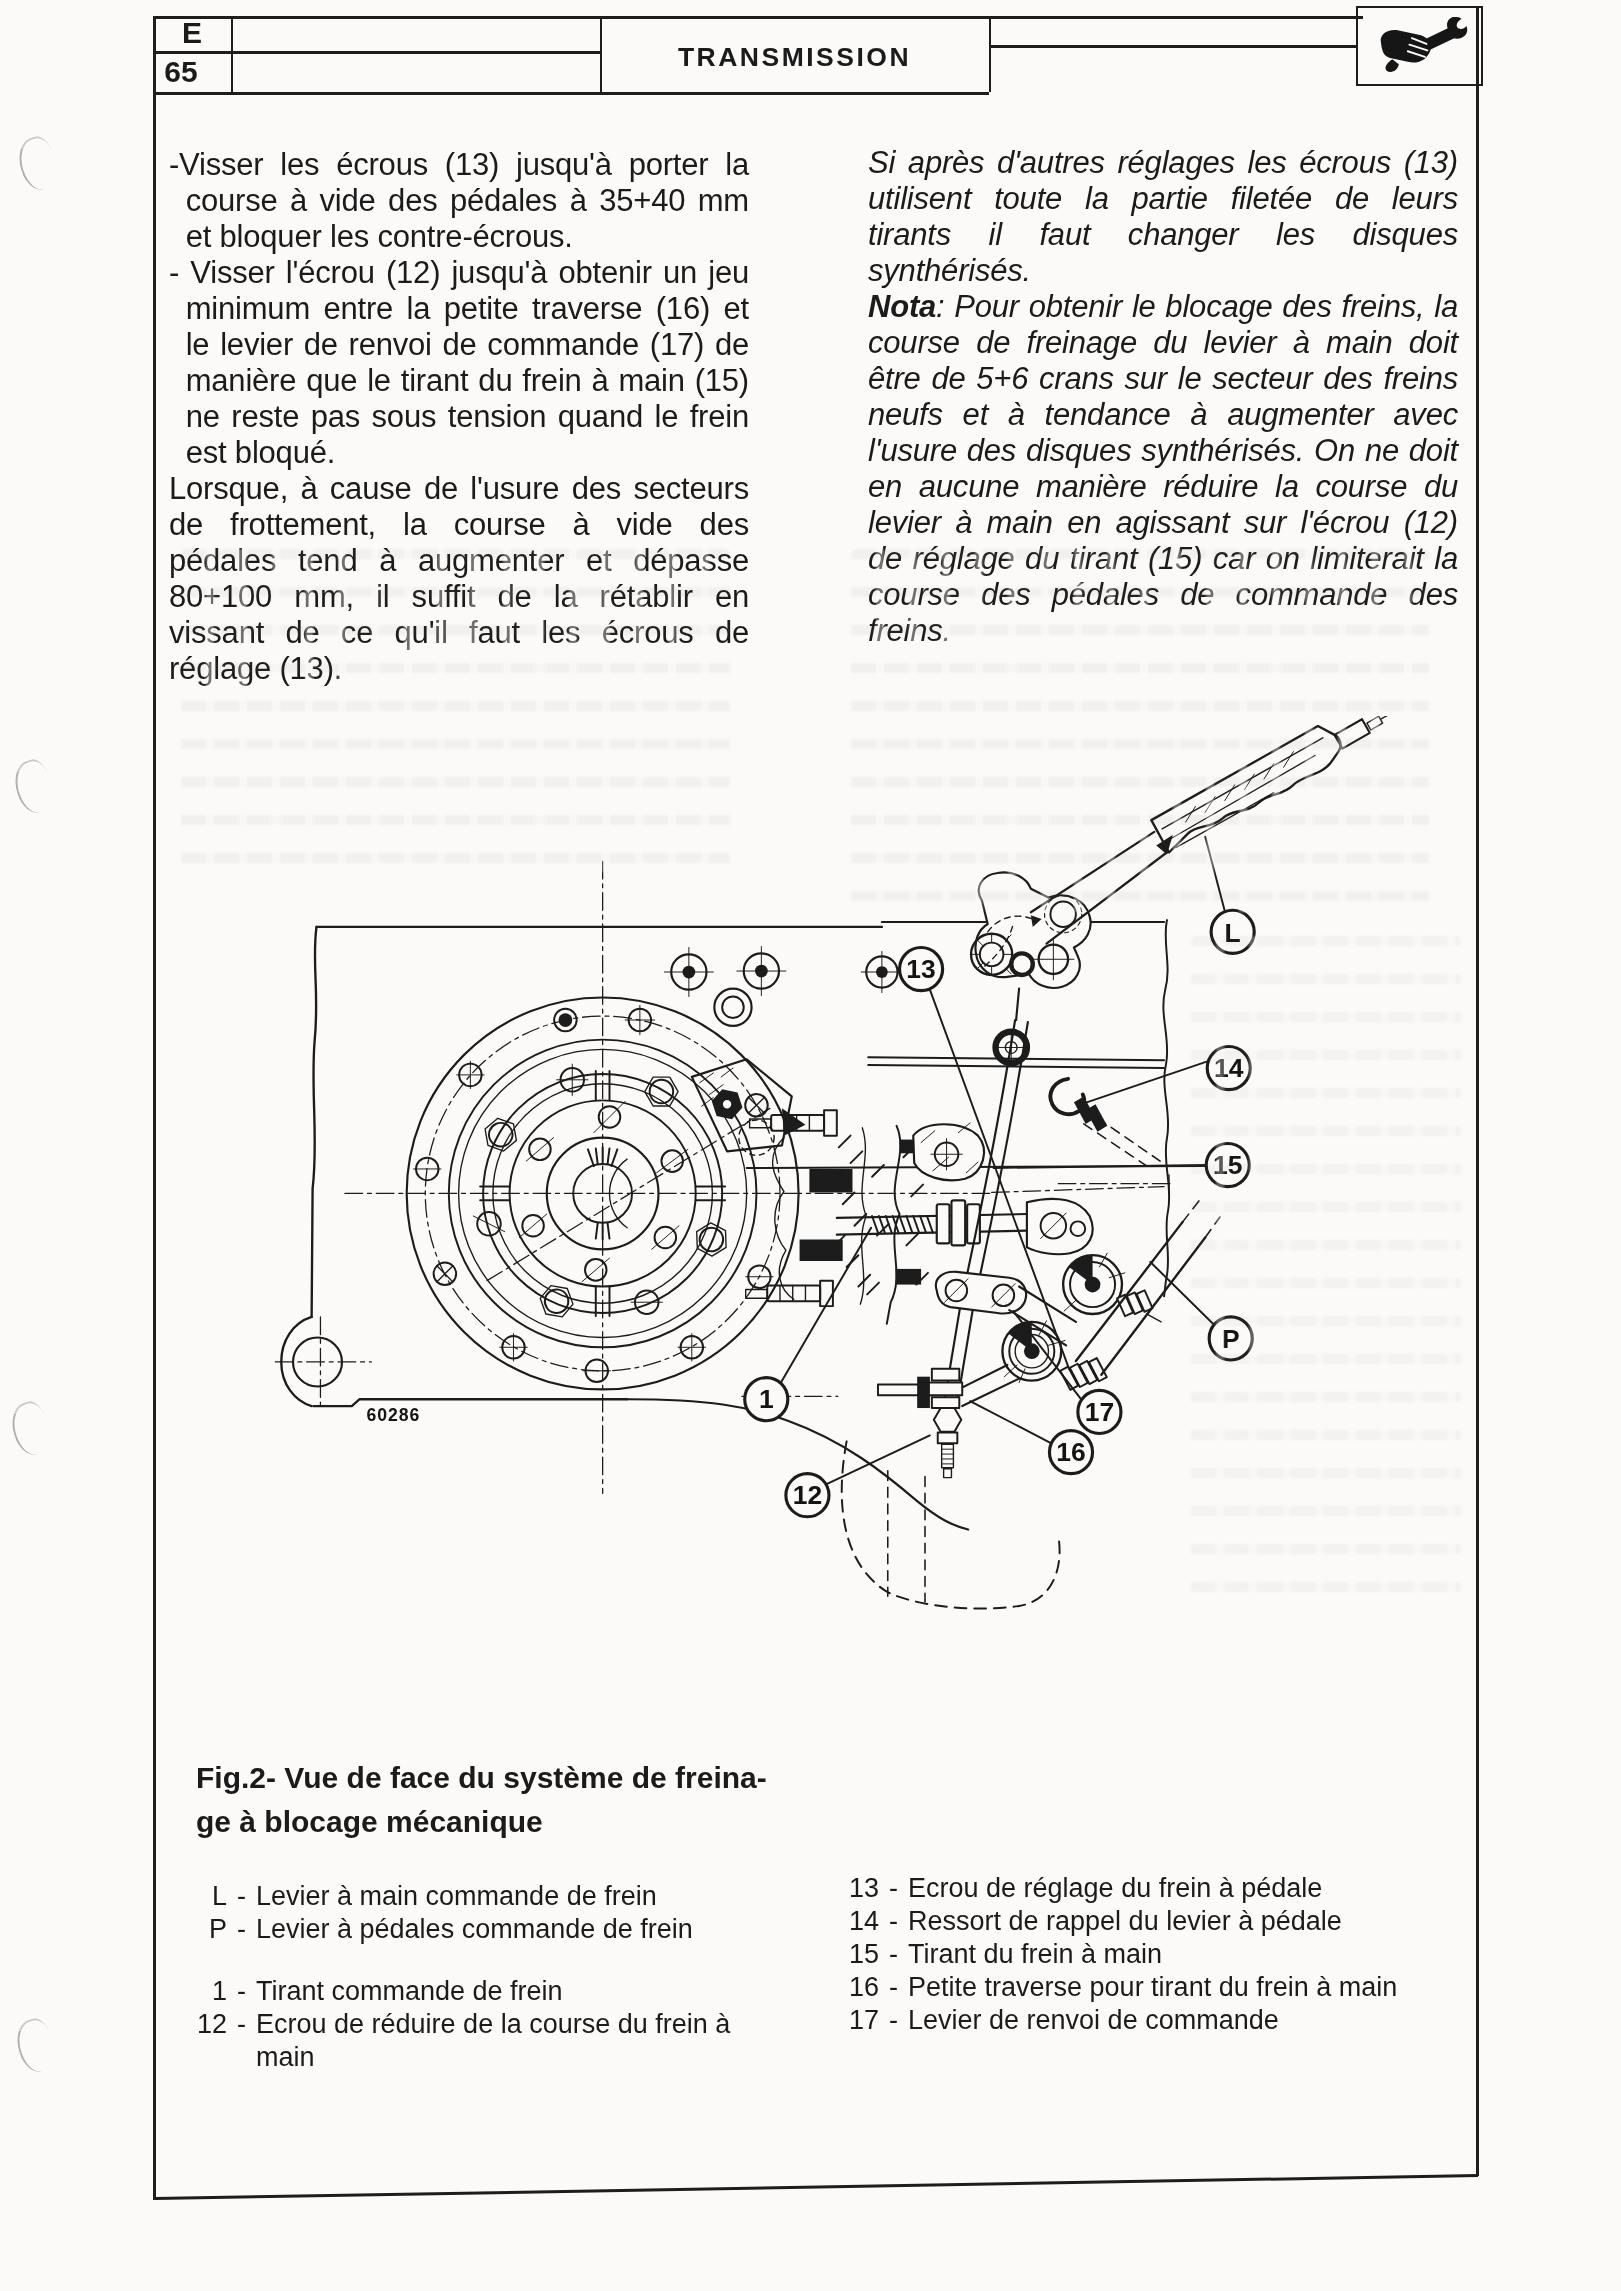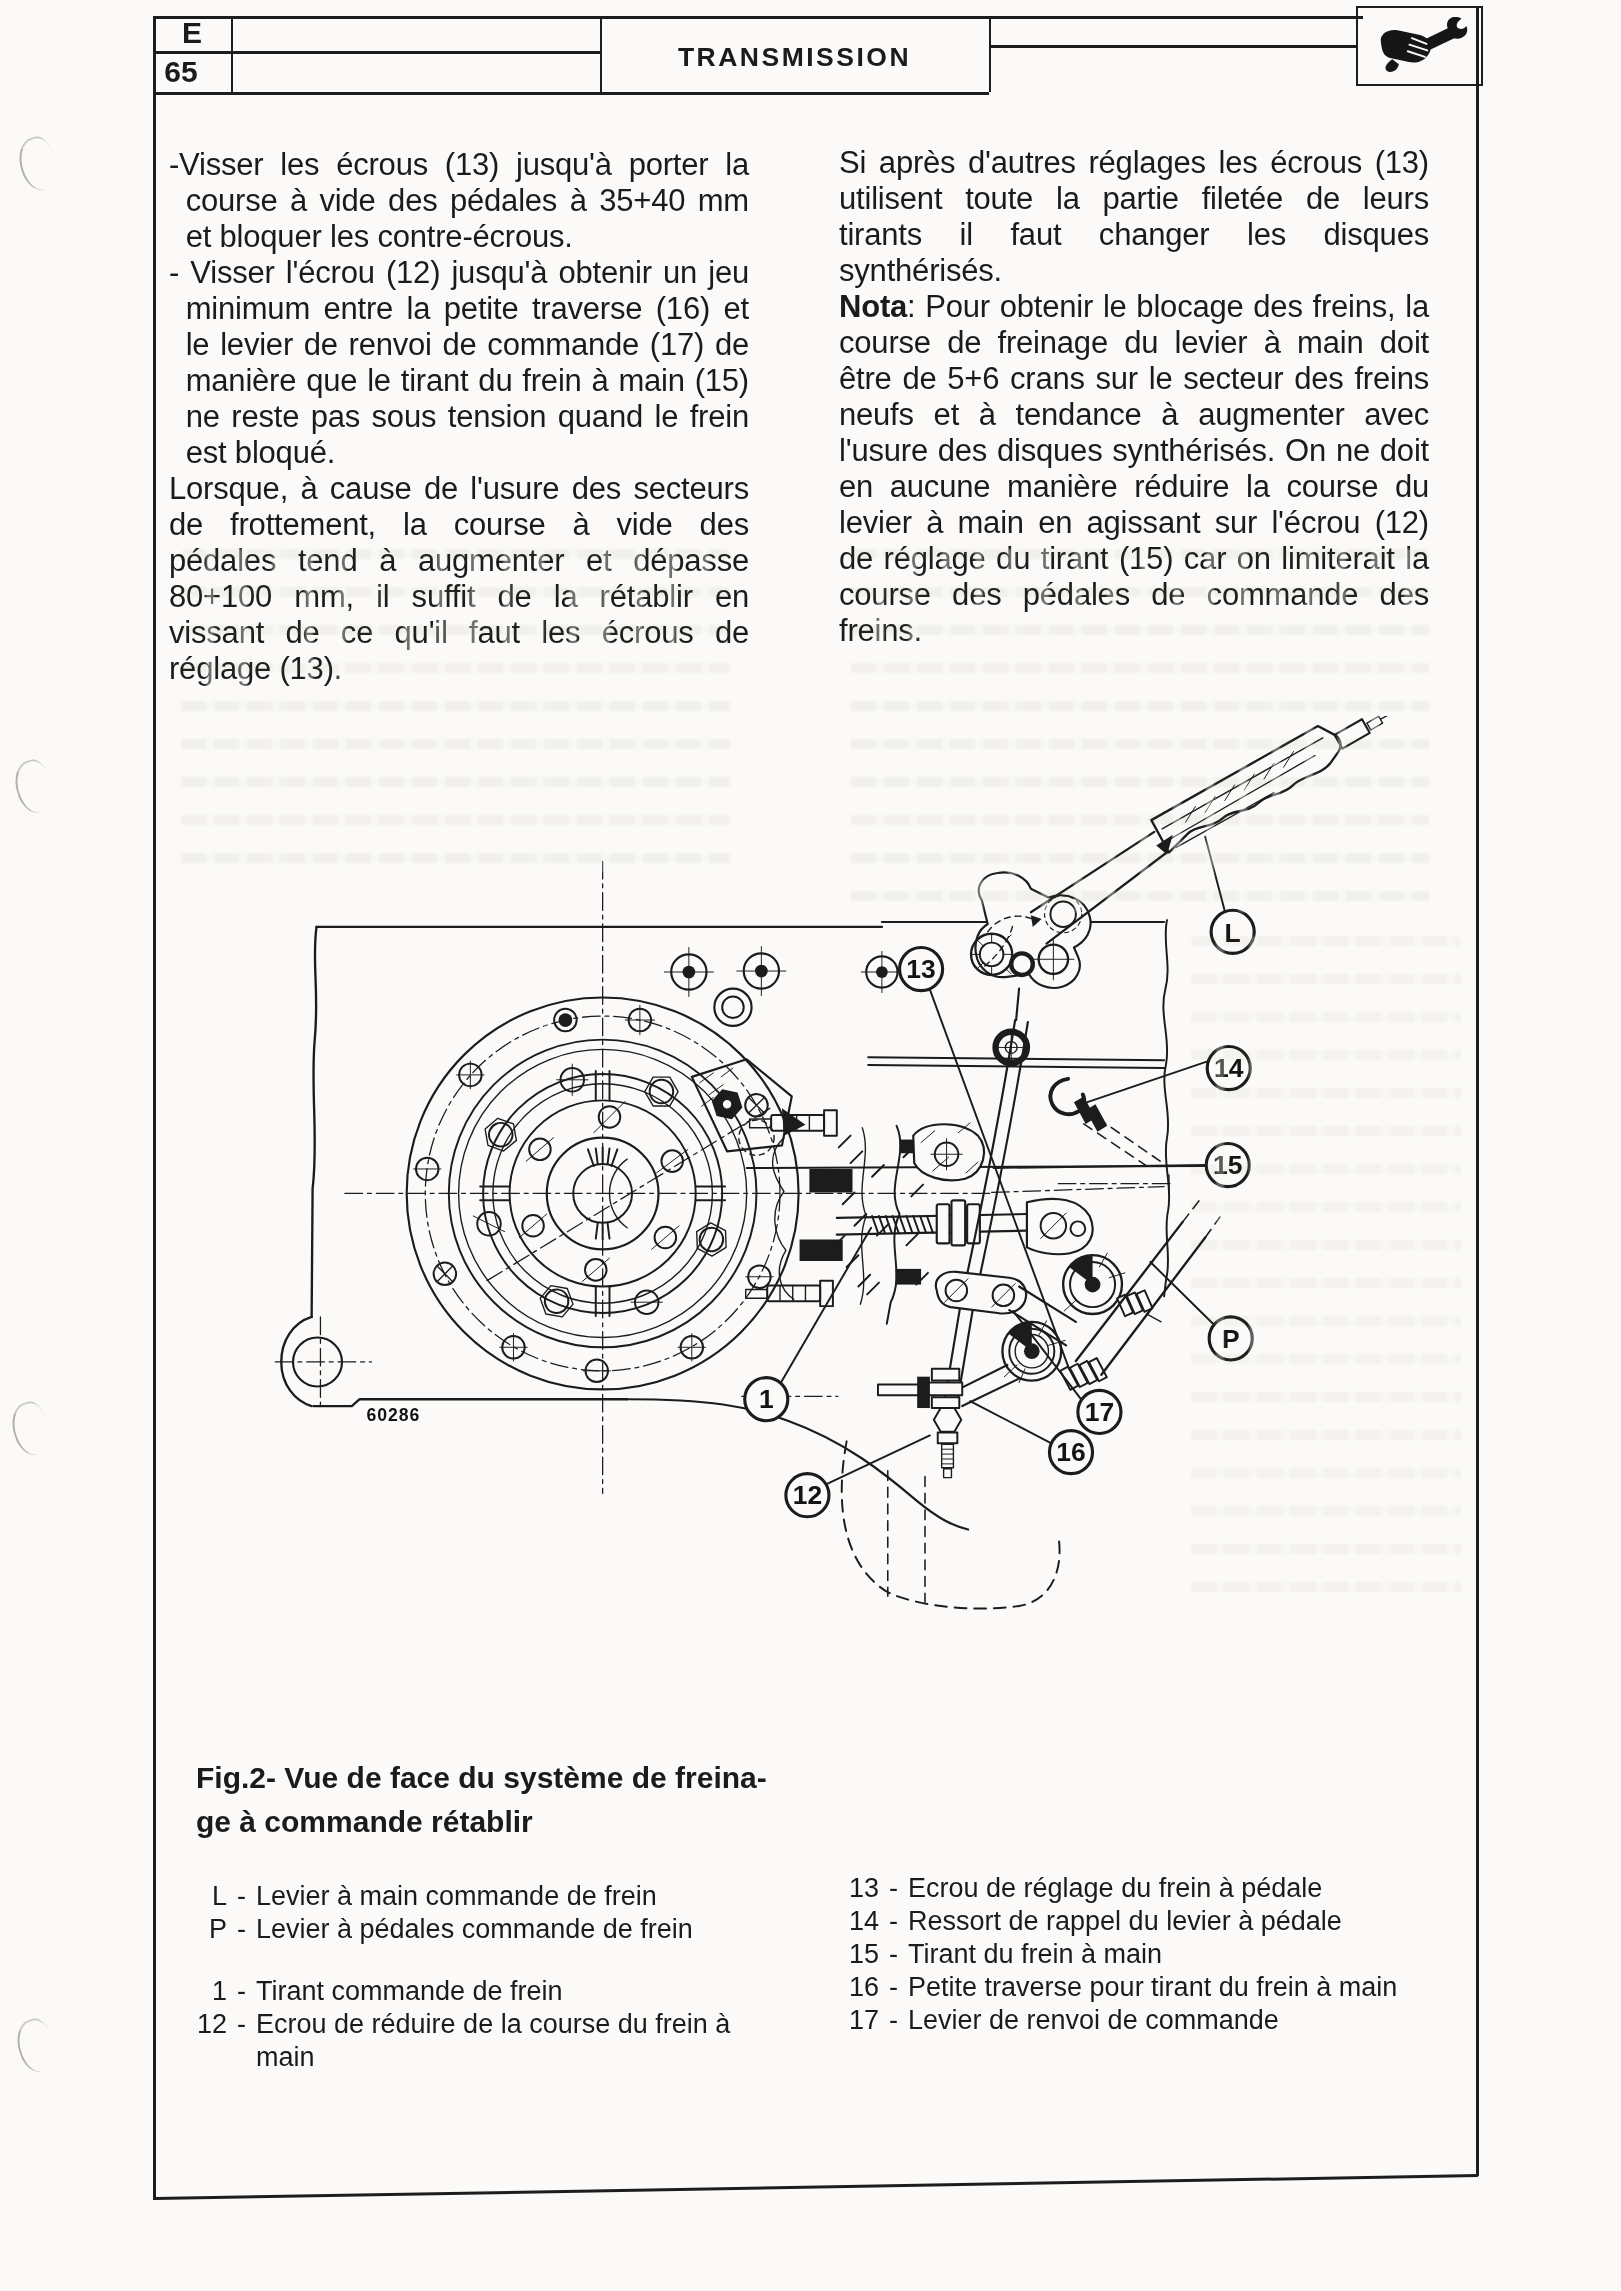--- a/index.html
+++ b/index.html
@@ -13,21 +13,21 @@
   .ebox-letter{left:153px;top:13.7px;width:78px;height:39px;font-size:30px;}
   .ebox-number{left:153px;top:51px;width:56px;height:41px;font-size:30px;}
   .header-title{left:600px;top:15.7px;width:389px;height:84px;font-size:26.5px;letter-spacing:2.5px;}
   .icon-box{left:1356px;top:5.9px;width:123px;height:76px;border:2.9px solid #1d1d1d;
             display:flex;align-items:center;justify-content:center;}
   
   .col{position:absolute;font-size:31px;line-height:36px;letter-spacing:-0.2px;
        text-align:justify;}
   .col p{margin:0;}
   .col-left{left:169px;top:147px;width:580px;}
-  .col-right{left:839px;top:145px;width:590px;}
+  .col-right{left:868px;top:145px;width:590px;font-style:italic;}
   .hang{padding-left:16.7px;text-indent:-16.7px;}
   .blockind{margin-left:16.7px;}
   
   .caption{left:196px;top:1756px;width:667px;font-size:30px;font-weight:bold;line-height:44px;}
   .legend{position:absolute;font-size:27px;line-height:33px;}
   .legend-left{left:176px;top:1880px;width:588px;}
   .legend-right{left:828px;top:1872px;width:647px;}
   .lrow{display:flex;align-items:flex-start;}
   .lkey{flex:none;width:51px;text-align:right;}
   .ldash{flex:none;width:29px;text-align:center;}
@@ -479,21 +479,21 @@
     <g class="co">
         <circle cx="782" cy="1427" r="22"></circle>
         <text x="782" y="1436">1</text>
       </g>
 
     <text class="dwgnum" x="374" y="1449">60286</text>
   </svg>
 
   <div class="abs caption">
     <div>Fig.2- Vue de face du système de freina-</div>
-    <div>ge à commande rétablir</div>
+    <div>ge à blocage mécanique</div>
   </div>
 
   <div class="legend legend-left">
     <div class="lrow">
       <span class="lkey">L</span>
       <span class="ldash">-</span>
       <span class="ltext">Levier à main commande de frein</span>
     </div>
     <div class="lrow">
       <span class="lkey">P</span>

